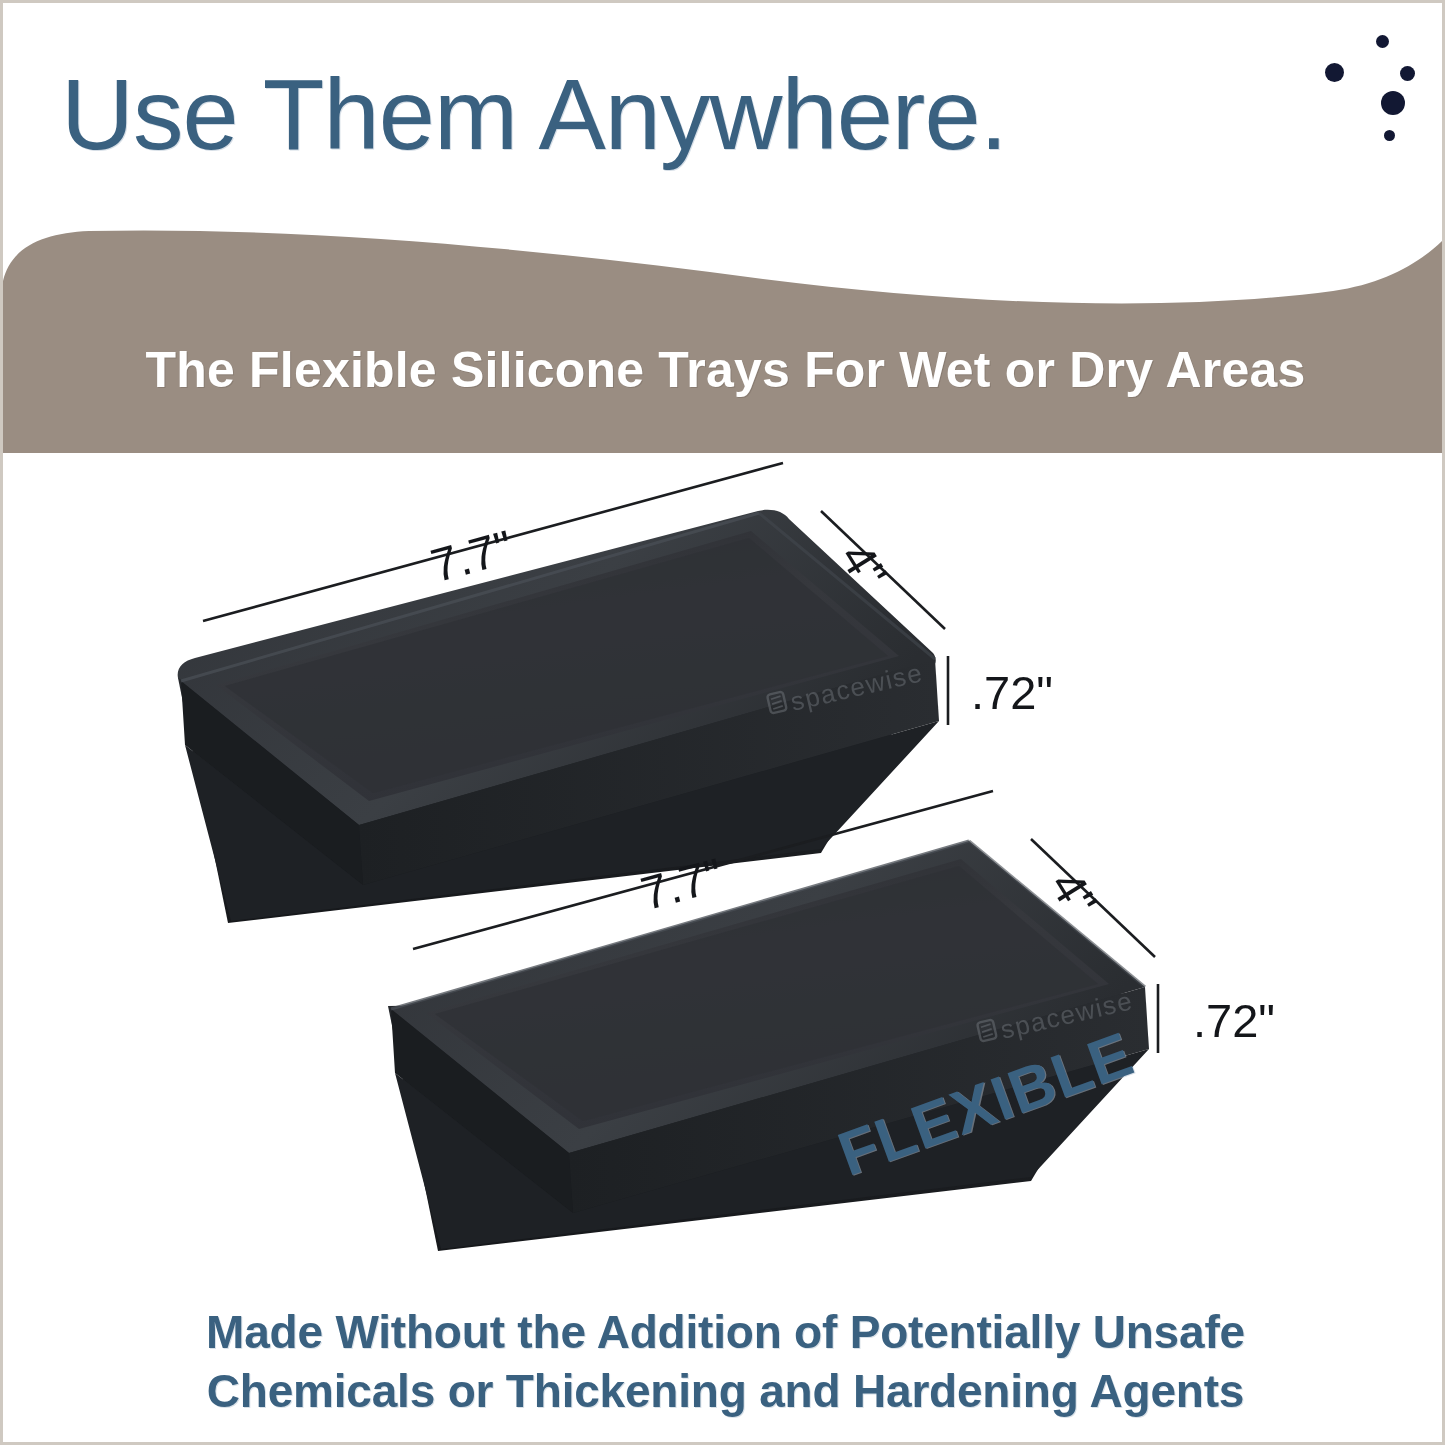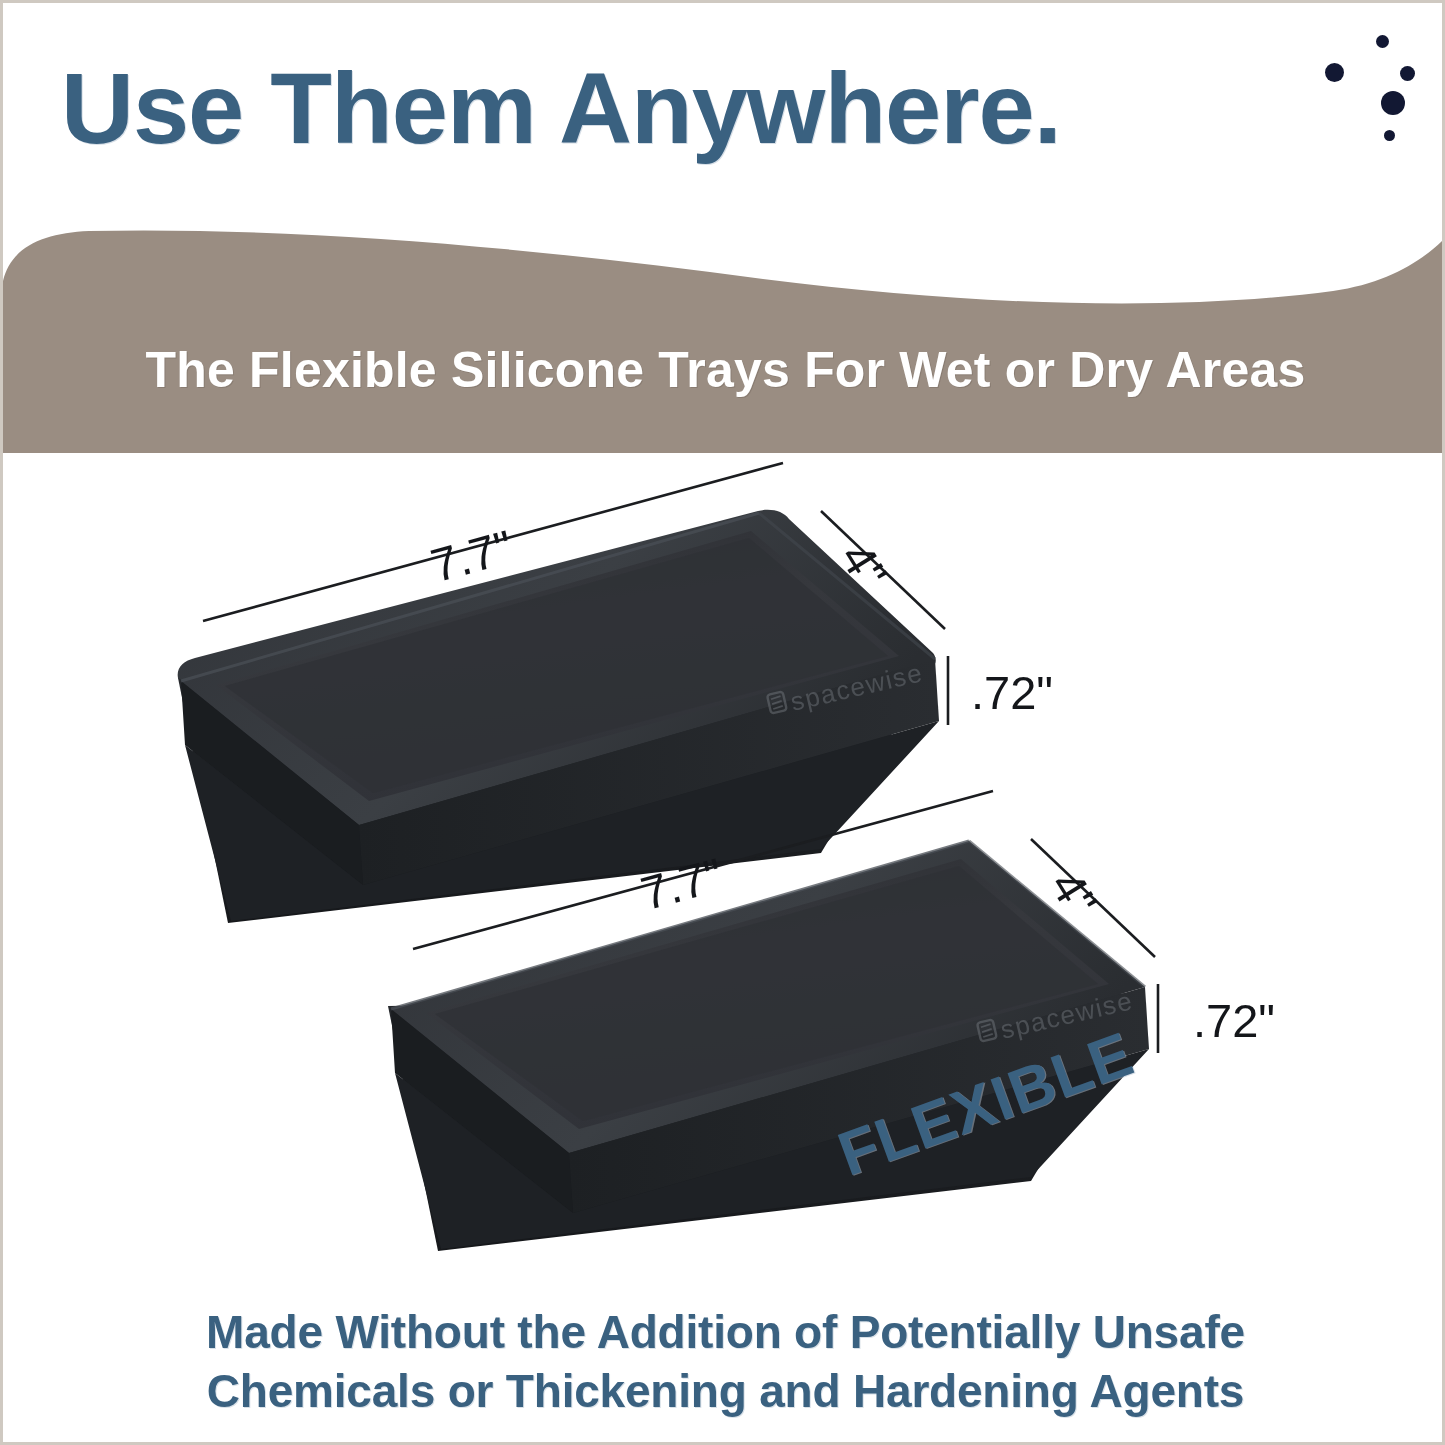--- a/index.html
+++ b/index.html
@@ -14,24 +14,24 @@
     width:1445px;height:1445px;
     background:#ffffff;
     box-sizing:border-box;
     border:3px solid #cfc9c1;
     overflow:hidden;
   }
 
   
   #headline{
     position:absolute;
-    left:58px; top:52px;
+    left:58px; top:58px;
     font-size:101px;
     line-height:1.05;
-    font-weight:bold;
+    font-weight:normal;
     letter-spacing:-1px;
     color:#3a6180;
     white-space:nowrap;
     text-shadow:1px 1px 0 rgba(180,195,210,.55);
   }
 
   
   #dots{position:absolute;left:1280px;top:20px;width:160px;height:160px;}
   .dot{position:absolute;background:#121833;border-radius:50%;}
 

